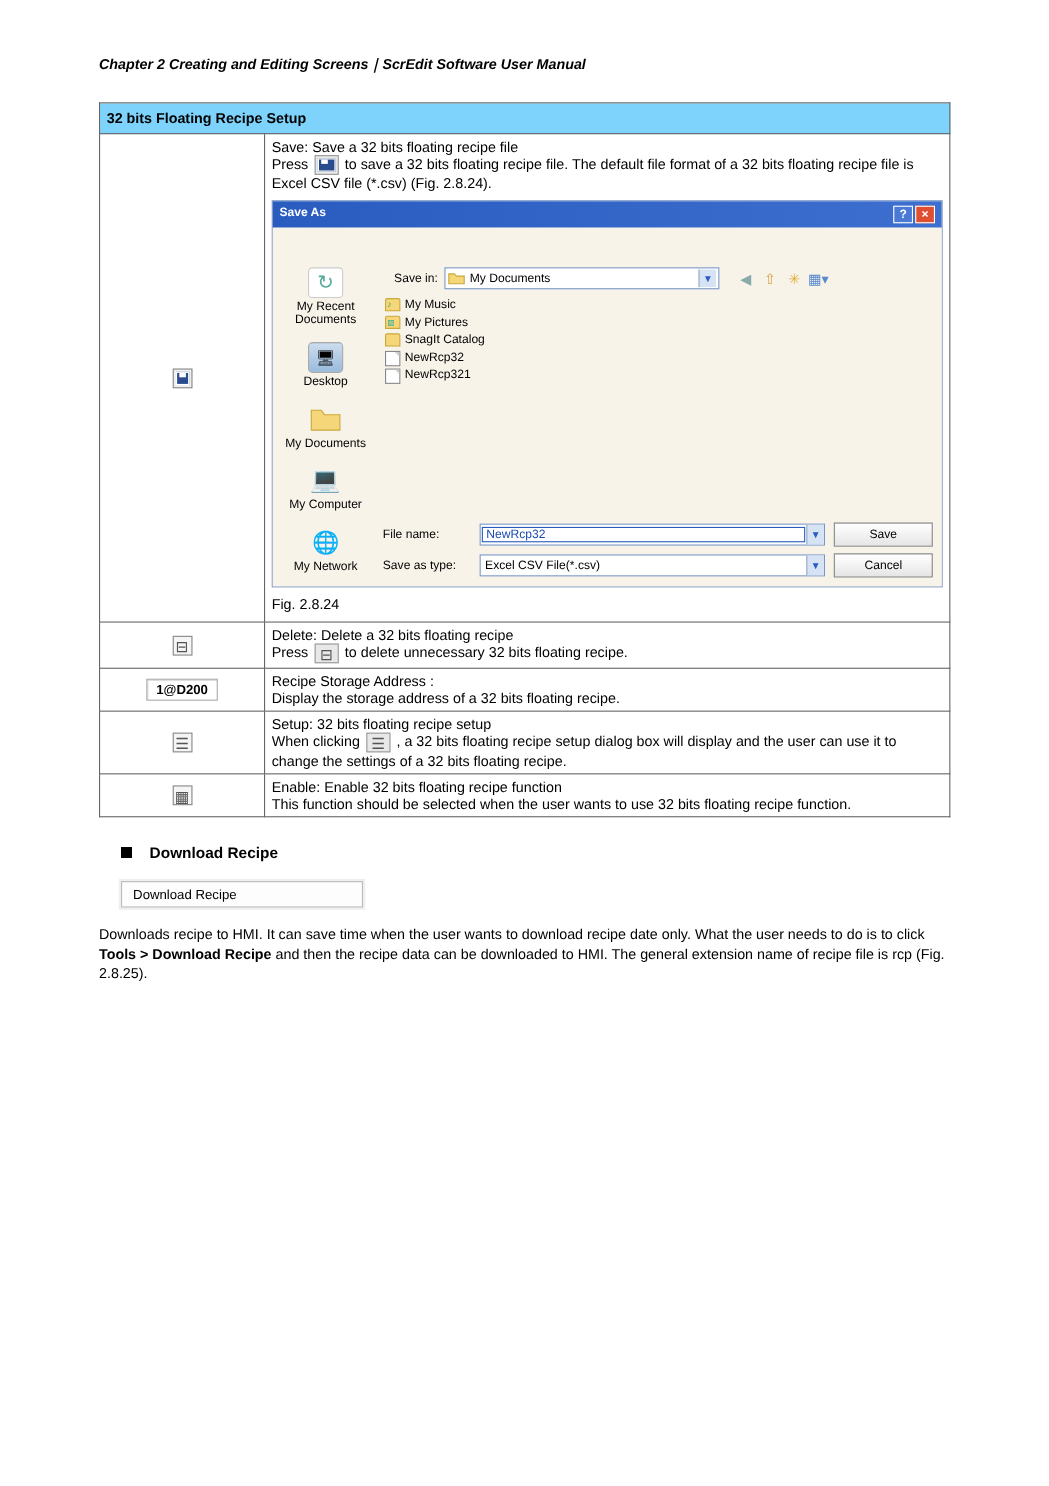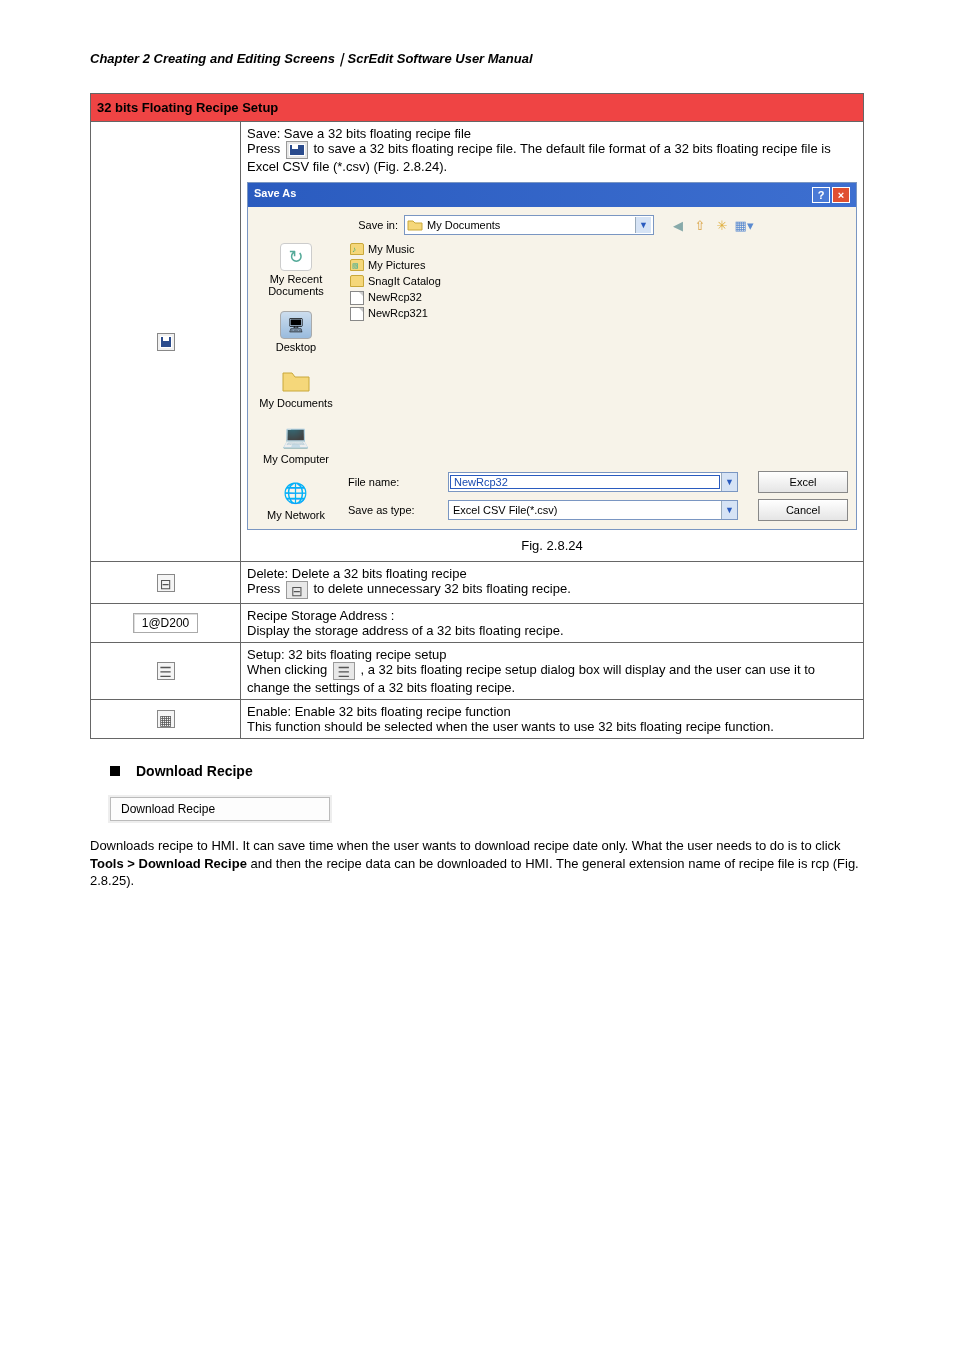--- a/index.html
+++ b/index.html
@@ -25,21 +25,21 @@
     width: 100%;
     border-collapse: collapse;
   }
   table.main td, table.main th {
     border: 1px solid #666;
     padding: 4px 6px;
     font-size: 13px;
     vertical-align: top;
   }
   table.main th {
-    background: #ef4444;
+    background: #7dd3fc;
     text-align: left;
     font-weight: bold;
     padding: 6px;
   }
   table.main td.icon-cell {
     width: 150px;
     text-align: center;
     vertical-align: middle;
     padding: 8px;
   }
@@ -73,20 +73,21 @@
     background: #f5f5f5;
   }
   .input-look {
     display: inline-block;
     border: 1px solid #aaa;
     background: #fff;
     padding: 2px 8px;
     font-size: 12px;
     box-shadow: 1px 1px 0 #ddd inset;
     font-family: Arial, sans-serif;
+    font-weight: bold;
   }
   .inline-icon {
     display: inline-block;
     width: 22px;
     height: 18px;
     border: 1px solid #999;
     background: #e8e8e8;
     vertical-align: middle;
     margin: 0 2px;
     position: relative;
@@ -130,21 +131,21 @@
     padding-top: 28px;
   }
   .saveas-left-item {
     display: flex; flex-direction: column; align-items: center; gap: 2px;
   }
   .recent-icon { width: 32px; height: 28px; border: 1px solid #ccc; border-radius: 4px; background: #fff; display: flex; align-items: center; justify-content: center; color: #5a9; font-size: 18px; }
   .desktop-icon { width: 32px; height: 28px; background: linear-gradient(#cde,#9bd); border: 1px solid #aaa; border-radius: 4px; display:flex; align-items:center; justify-content:center; font-size:14px; }
   .mydocs-icon { width: 32px; height: 28px; display:flex; align-items:center; justify-content:center; }
   .mycomp-icon { width: 32px; height: 28px; display:flex; align-items:center; justify-content:center; font-size: 22px; }
   .mynet-icon { width: 32px; height: 28px; display:flex; align-items:center; justify-content:center; font-size: 20px; }
-  .saveas-right { flex: 1; display: flex; flex-direction: column; }
+  .saveas-right { flex: 1; display: flex; flex-direction: column; margin-top: 28px; }
   .saveas-top-row { display: flex; align-items: center; gap: 6px; margin-bottom: 6px; }
   .saveas-top-row .lbl { width: 50px; text-align: right; }
   .combo {
     flex: 1; max-width: 250px;
     display: flex; align-items: center;
     border: 1px solid #7a96c2; background: #fff;
     height: 20px; padding: 0 2px;
   }
   .combo .combo-text { flex: 1; padding-left: 4px; }
   .combo .combo-btn {
@@ -160,39 +161,39 @@
     flex: 1;
     min-height: 200px;
     padding: 2px;
   }
   .file-item { display: flex; align-items: flex-start; gap: 4px; height: 16px; font-size: 11px; }
   .fi-folder { width: 14px; height: 12px; background: #f5d77a; border: 1px solid #c9a83a; border-radius: 2px 2px 0 0; }
   .fi-folder.music::after { content:"♪"; font-size:8px; position:relative; left:1px; top:-2px; color:#4a7; }
   .fi-folder.pics::after { content:"▧"; font-size:7px; position:relative; left:1px; top:-2px; color:#3a9; }
   .fi-file { width: 14px; height: 14px; border: 1px solid #888; background: #fff; position: relative; }
   .fi-file::before { content:""; position:absolute; right:0; top:0; border-top:4px solid #ccc; border-left:4px solid transparent; }
-  .saveas-bottom { display: grid; grid-template-columns: 80px 1fr 90px; gap: 6px 20px; align-items: center; padding-top:6px; }
+  .saveas-bottom { display: grid; grid-template-columns: 80px 1fr 90px; gap: 6px 8px; align-items: center; padding-top:6px; }
   .saveas-bottom .lbl { text-align: left; font-size: 11px; }
   .text-combo {
     display: flex; align-items: center;
     border: 1px solid #7a96c2; background: #fff;
     height: 20px;
   }
   .text-combo .tc-text { flex: 1; padding: 0 4px; color: #1a4bb0; }
   .text-combo .combo-btn {
     width: 16px; height: 18px; background: #d6e3f5;
     border-left: 1px solid #9ab;
     display: flex; align-items: center; justify-content: center;
     font-size: 9px; color: #2a5bbf;
   }
   .win-btn {
     height: 22px; border: 1px solid #888; background: linear-gradient(#fff,#e5e5e5);
     font-size: 11px; display:flex; align-items:center; justify-content:center;
   }
-  .fig-caption { text-align: center; font-size: 13px; padding: 4px 0; }
+  .fig-caption { text-align: left; font-size: 13px; padding: 4px 0; }
   .section-hdr { display: flex; align-items: center; gap: 16px; margin: 24px 0 12px 0; }
   .black-square { width: 10px; height: 10px; background: #000; margin-left: 20px; }
   .section-title { font-weight: bold; font-size: 14px; }
   .menu-item {
     display: inline-block;
     border: 1px solid #bbb;
     padding: 4px 10px;
     font-size: 12px;
     background: #fdfdfd;
     box-shadow: 0 0 0 2px #eee;
@@ -300,21 +301,21 @@
                       <div class="fi-file"></div>
                       <span>NewRcp321</span>
                     </div>
               </div>
               <div class="saveas-bottom">
                 <div class="lbl">File name:</div>
                 <div class="text-combo">
                   <span class="tc-text" style="border:1px solid #2a5bbf; margin:1px; padding:0 3px;">NewRcp32</span>
                   <div class="combo-btn">▼</div>
                 </div>
-                <div class="win-btn">Excel</div>
+                <div class="win-btn">Save</div>
 
                 <div class="lbl">Save as type:</div>
                 <div class="text-combo">
                   <span class="tc-text" style="color:#000;">Excel CSV File(*.csv)</span>
                   <div class="combo-btn">▼</div>
                 </div>
                 <div class="win-btn">Cancel</div>
               </div>
             </div>
           </div>

